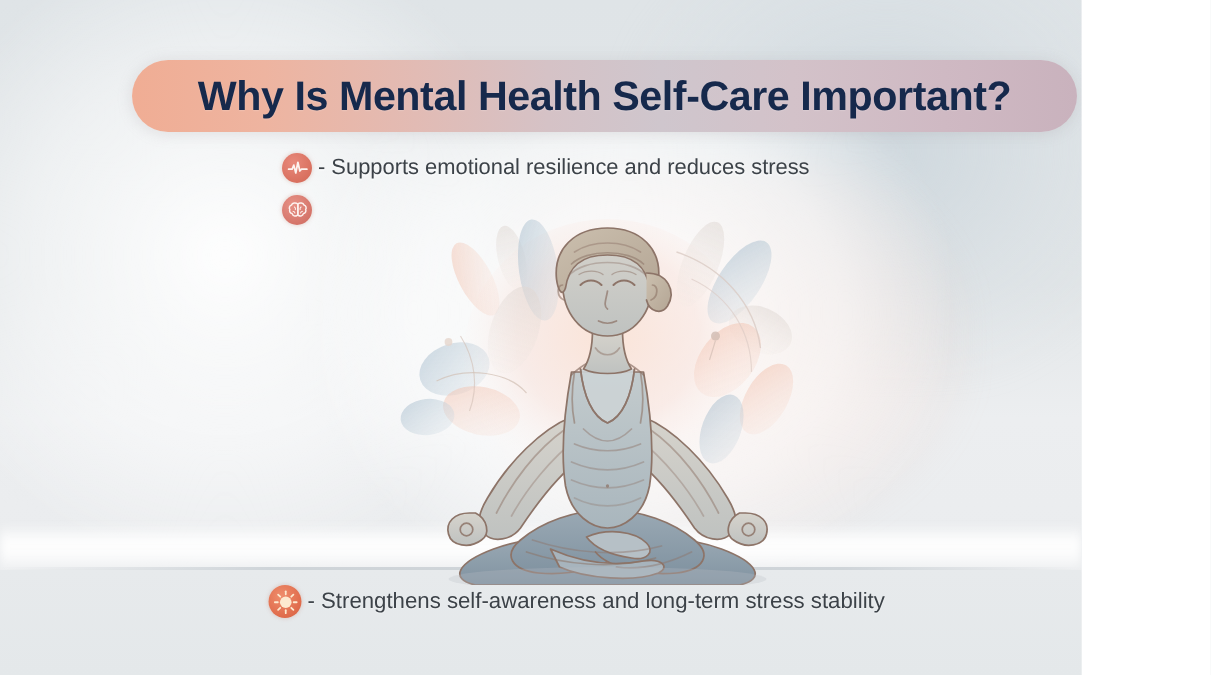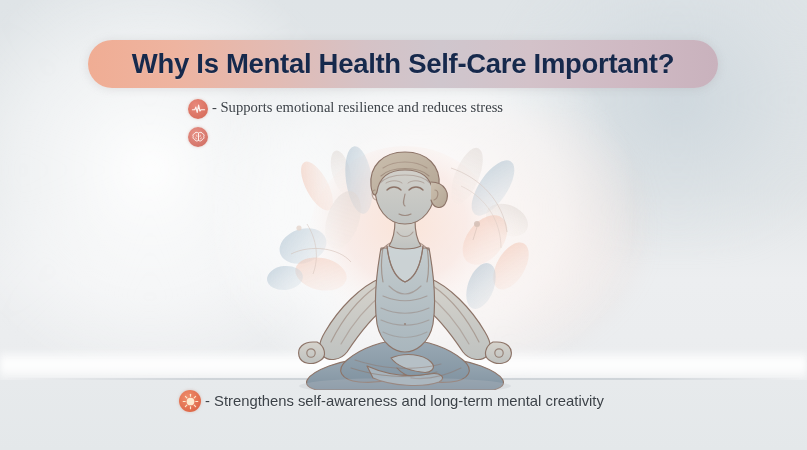--- a/index.html
+++ b/index.html
@@ -2,21 +2,21 @@
 <html><head>
 <meta charset="utf-8">
 <style>
   html, body {
     margin: 0;
     padding: 0;
     background: #ffffff;
   }
   #slide {
     position: relative;
-    width: 807px;
+    width: 721px;
     height: 450px;
     overflow: hidden;
     font-family: "Liberation Sans", sans-serif;
     background: #e4e8ea;
   }
 
   
   .bg-base {
     position: absolute;
     inset: 0;
@@ -102,24 +102,23 @@
   }
 
   
   .bullet-group-top {
     position: absolute;
     left: 188px;
     top: 99px;
   }
   .bullet-row {
     display: flex;
-    align-items: flex-start;
+    align-items: center;
     height: 26px;
     margin-bottom: 2px;
-    font-family: Liberation Serif, serif;
   }
   .bullet-row-bottom {
     position: absolute;
     left: 179px;
     top: 388px;
     display: flex;
     align-items: center;
     height: 26px;
   }
   .bullet-icon {
@@ -381,16 +380,16 @@
           <line x1="9" y1="14.6" x2="9" y2="16.7"></line>
           <line x1="1.3" y1="9" x2="3.4" y2="9"></line>
           <line x1="14.6" y1="9" x2="16.7" y2="9"></line>
           <line x1="3.6" y1="3.6" x2="5.1" y2="5.1"></line>
           <line x1="12.9" y1="12.9" x2="14.4" y2="14.4"></line>
           <line x1="3.6" y1="14.4" x2="5.1" y2="12.9"></line>
           <line x1="12.9" y1="5.1" x2="14.4" y2="3.6"></line>
         </g>
       </svg>
     </span>
-    <span class="bullet-text bullet-text-bottom">- Strengthens self-awareness and long-term mental creativity</span>
+    <span class="bullet-text bullet-text-bottom">- Strengthens self-awareness and long-term stress stability</span>
   </div>
 
 </div>
 
 </body></html>

